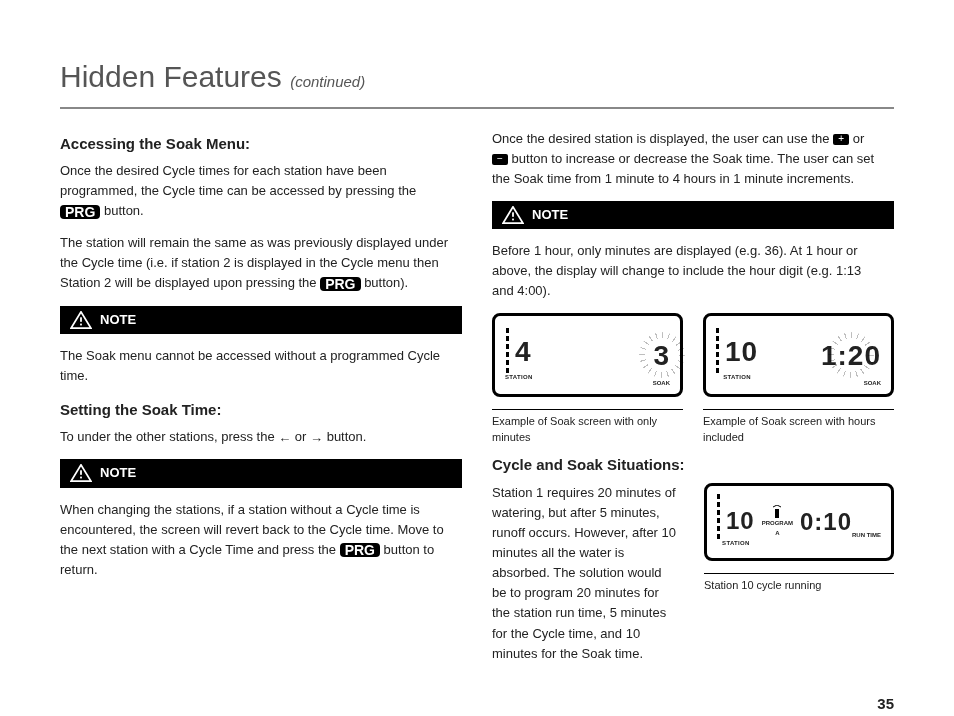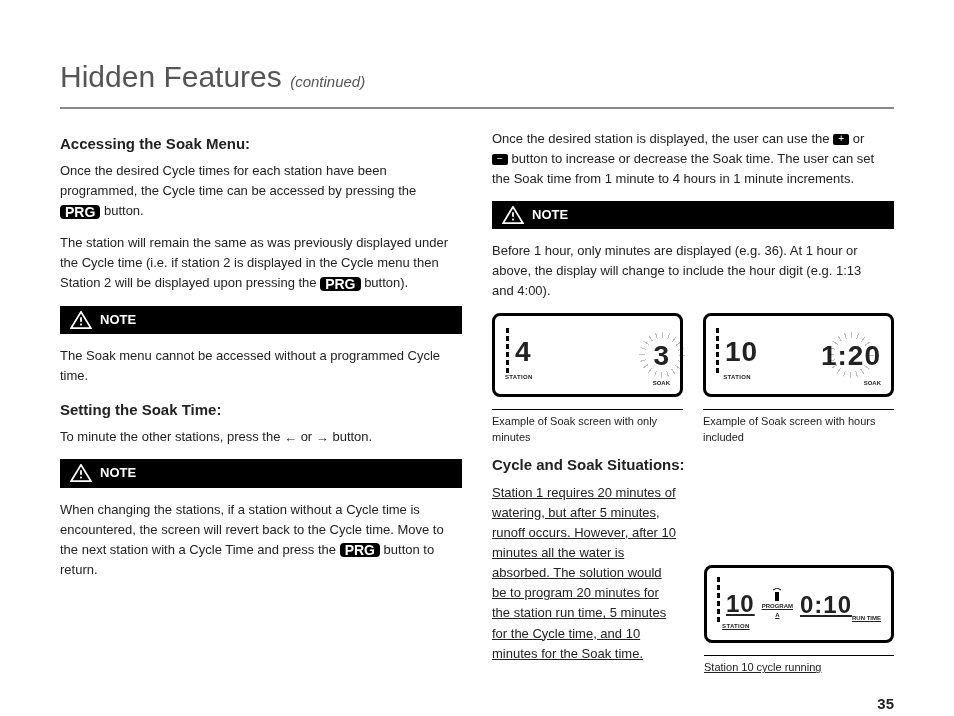--- a/index.html
+++ b/index.html
@@ -178,21 +178,21 @@
     font-size: 11px;
     line-height: 1.4;
     color: #222;
   }
   .page-num {
     text-align: right;
     font-weight: bold;
     font-size: 15px;
     margin-top: 16px;
   }
-  .cycle-row { display:flex; gap:14px; align-items:flex-end;text-decoration:underline; }
+  .cycle-row { display:flex; gap:14px; align-items:flex-start; }
   .cycle-row .text { flex:1; }
   .cycle-row .lcd-side { width: 190px; }
 </style>
 </head>
 <body>
 
 <h1 class="page-title">
   <span>Hidden Features</span>
   <span class="cont">(continued)</span>
 </h1>
@@ -215,21 +215,21 @@
           <path d="M12 1 L23 19 H1 Z" fill="none" stroke="#fff" stroke-width="2"></path>
           <rect x="11" y="7" width="2" height="5" fill="#fff"></rect>
           <rect x="11" y="14" width="2" height="2" fill="#fff"></rect>
         </svg>
       <span>NOTE</span>
     </div>
     <p>The Soak menu cannot be accessed without a programmed Cycle time.</p>
 
     <div class="section-head">Setting the Soak Time:</div>
     <p>
-      <span>To minute the other stations, press the </span><span class="arrow">←</span><span> or </span><span class="arrow">→</span><span> button.</span>
+      <span>To under the other stations, press the </span><span class="arrow">←</span><span> or </span><span class="arrow">→</span><span> button.</span>
     </p>
 
     <div class="note-bar">
       <svg width="22" height="18" viewBox="0 0 24 20">
           <path d="M12 1 L23 19 H1 Z" fill="none" stroke="#fff" stroke-width="2"></path>
           <rect x="11" y="7" width="2" height="5" fill="#fff"></rect>
           <rect x="11" y="14" width="2" height="2" fill="#fff"></rect>
         </svg>
       <span>NOTE</span>
     </div>

